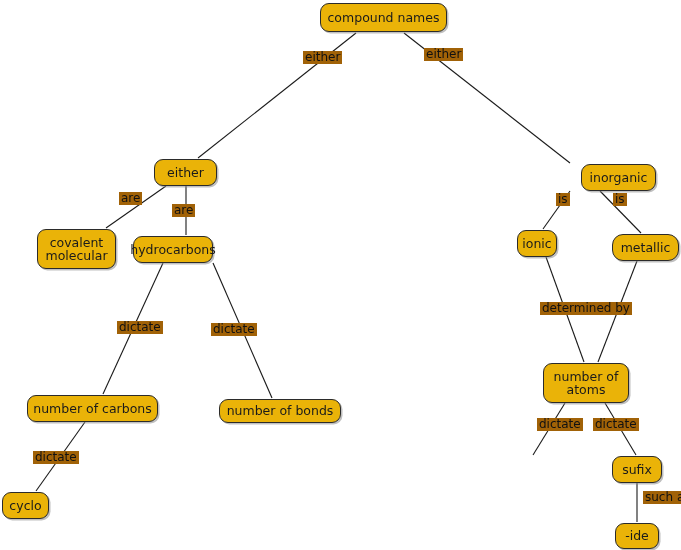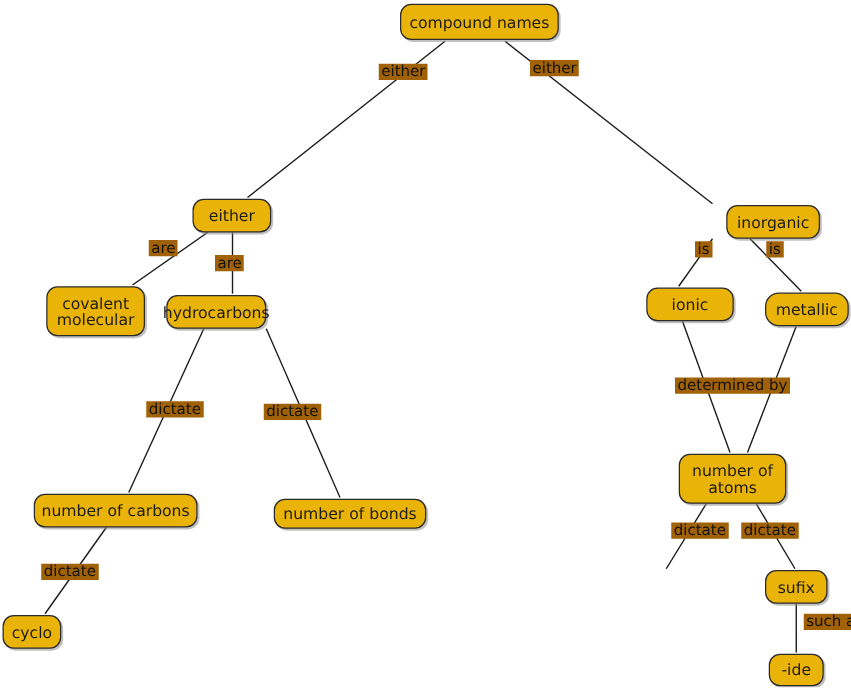--- a/index.html
+++ b/index.html
@@ -82,21 +82,21 @@
     <div class="edge-label" style="left: 540px; top: 302px;">determined by</div>
     <div class="edge-label" style="left: 537px; top: 418px;">dictate</div>
     <div class="edge-label" style="left: 593px; top: 418px;">dictate</div>
     <div class="edge-label" style="left: 643px; top: 491px;">such as</div>
     <div class="node" style="left: 320px; top: 3px; width: 127px; height: 29px;">compound names</div>
     <div class="node" style="left: 154px; top: 159px; width: 63px; height: 27px;">either</div>
     <div class="node" style="left: 581px; top: 164px; width: 75px; height: 27px;">inorganic</div>
     <div class="node" style="left: 37px; top: 229px; width: 79px; height: 40px;">covalent
 molecular</div>
     <div class="node" style="left: 133px; top: 236px; width: 80px; height: 27px;">hydrocarbons</div>
-    <div class="node" style="left: 517px; top: 230px; width: 70px; height: 27px;">ionic</div>
+    <div class="node" style="left: 517px; top: 230px; width: 40px; height: 27px;">ionic</div>
     <div class="node" style="left: 612px; top: 234px; width: 67px; height: 27px; border-radius: 11px;">metallic</div>
     <div class="node" style="left: 543px; top: 363px; width: 86px; height: 40px;">number of
 atoms</div>
     <div class="node" style="left: 27px; top: 395px; width: 131px; height: 27px;">number of carbons</div>
     <div class="node" style="left: 219px; top: 399px; width: 122px; height: 24px;">number of bonds</div>
     <div class="node" style="left: 612px; top: 456px; width: 50px; height: 27px;">sufix</div>
     <div class="node" style="left: 2px; top: 492px; width: 47px; height: 27px;">cyclo</div>
     <div class="node" style="left: 615px; top: 523px; width: 44px; height: 26px;">-ide</div>
   </div>
 

